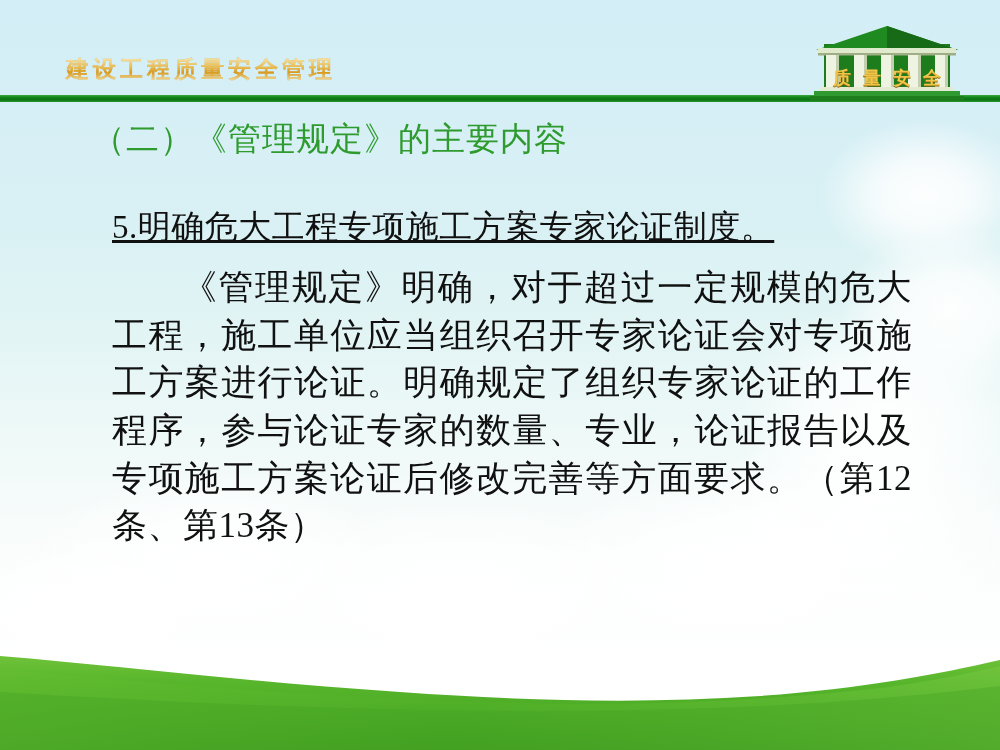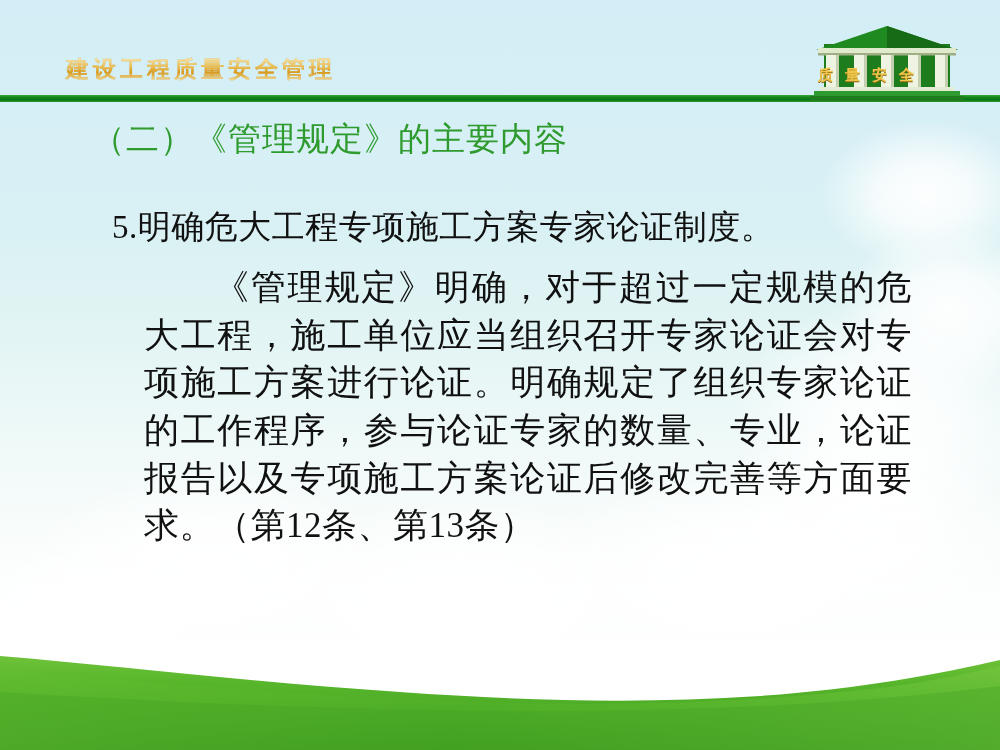--- a/index.html
+++ b/index.html
@@ -94,22 +94,23 @@
     top: 24px;
     width: 162px;
     height: 78px;
   }
   #logo svg { display: block; }
   #logo-text {
     position: absolute;
     left: 0;
     top: 42px;
     width: 162px;
+    text-align: center;
     font-family: "DejaVu Sans", "Liberation Sans", sans-serif;
-    font-size: 15px;
+    font-size: 18px;
     font-weight: bold;
     letter-spacing: 12px;
     text-indent: 12px;
     color: #f0c64a;
     text-shadow: 0 1px 0 #8a6410;
     pointer-events: none;
   }
 
   
   #section-heading {
@@ -127,31 +128,31 @@
     left: 112px;
     top: 206px;
     width: 800px;
   }
   #lead-line {
     font-size: 33px;
     line-height: 1.28;
     color: #111111;
     white-space: nowrap;
     letter-spacing: 0.5px;
+    text-decoration: underline;
   }
   #paragraph {
     margin-top: 16px;
     font-size: 35px;
     line-height: 1.36;
     color: #111111;
     text-indent: 2em;
     letter-spacing: 0.5px;
     text-align: justify;
     text-justify: inter-character;
-    margin-left: 32px;
   }
 
   
   #grass {
     position: absolute;
     left: 0;
     bottom: 0;
     width: 1000px;
     height: 120px;
     pointer-events: none;

